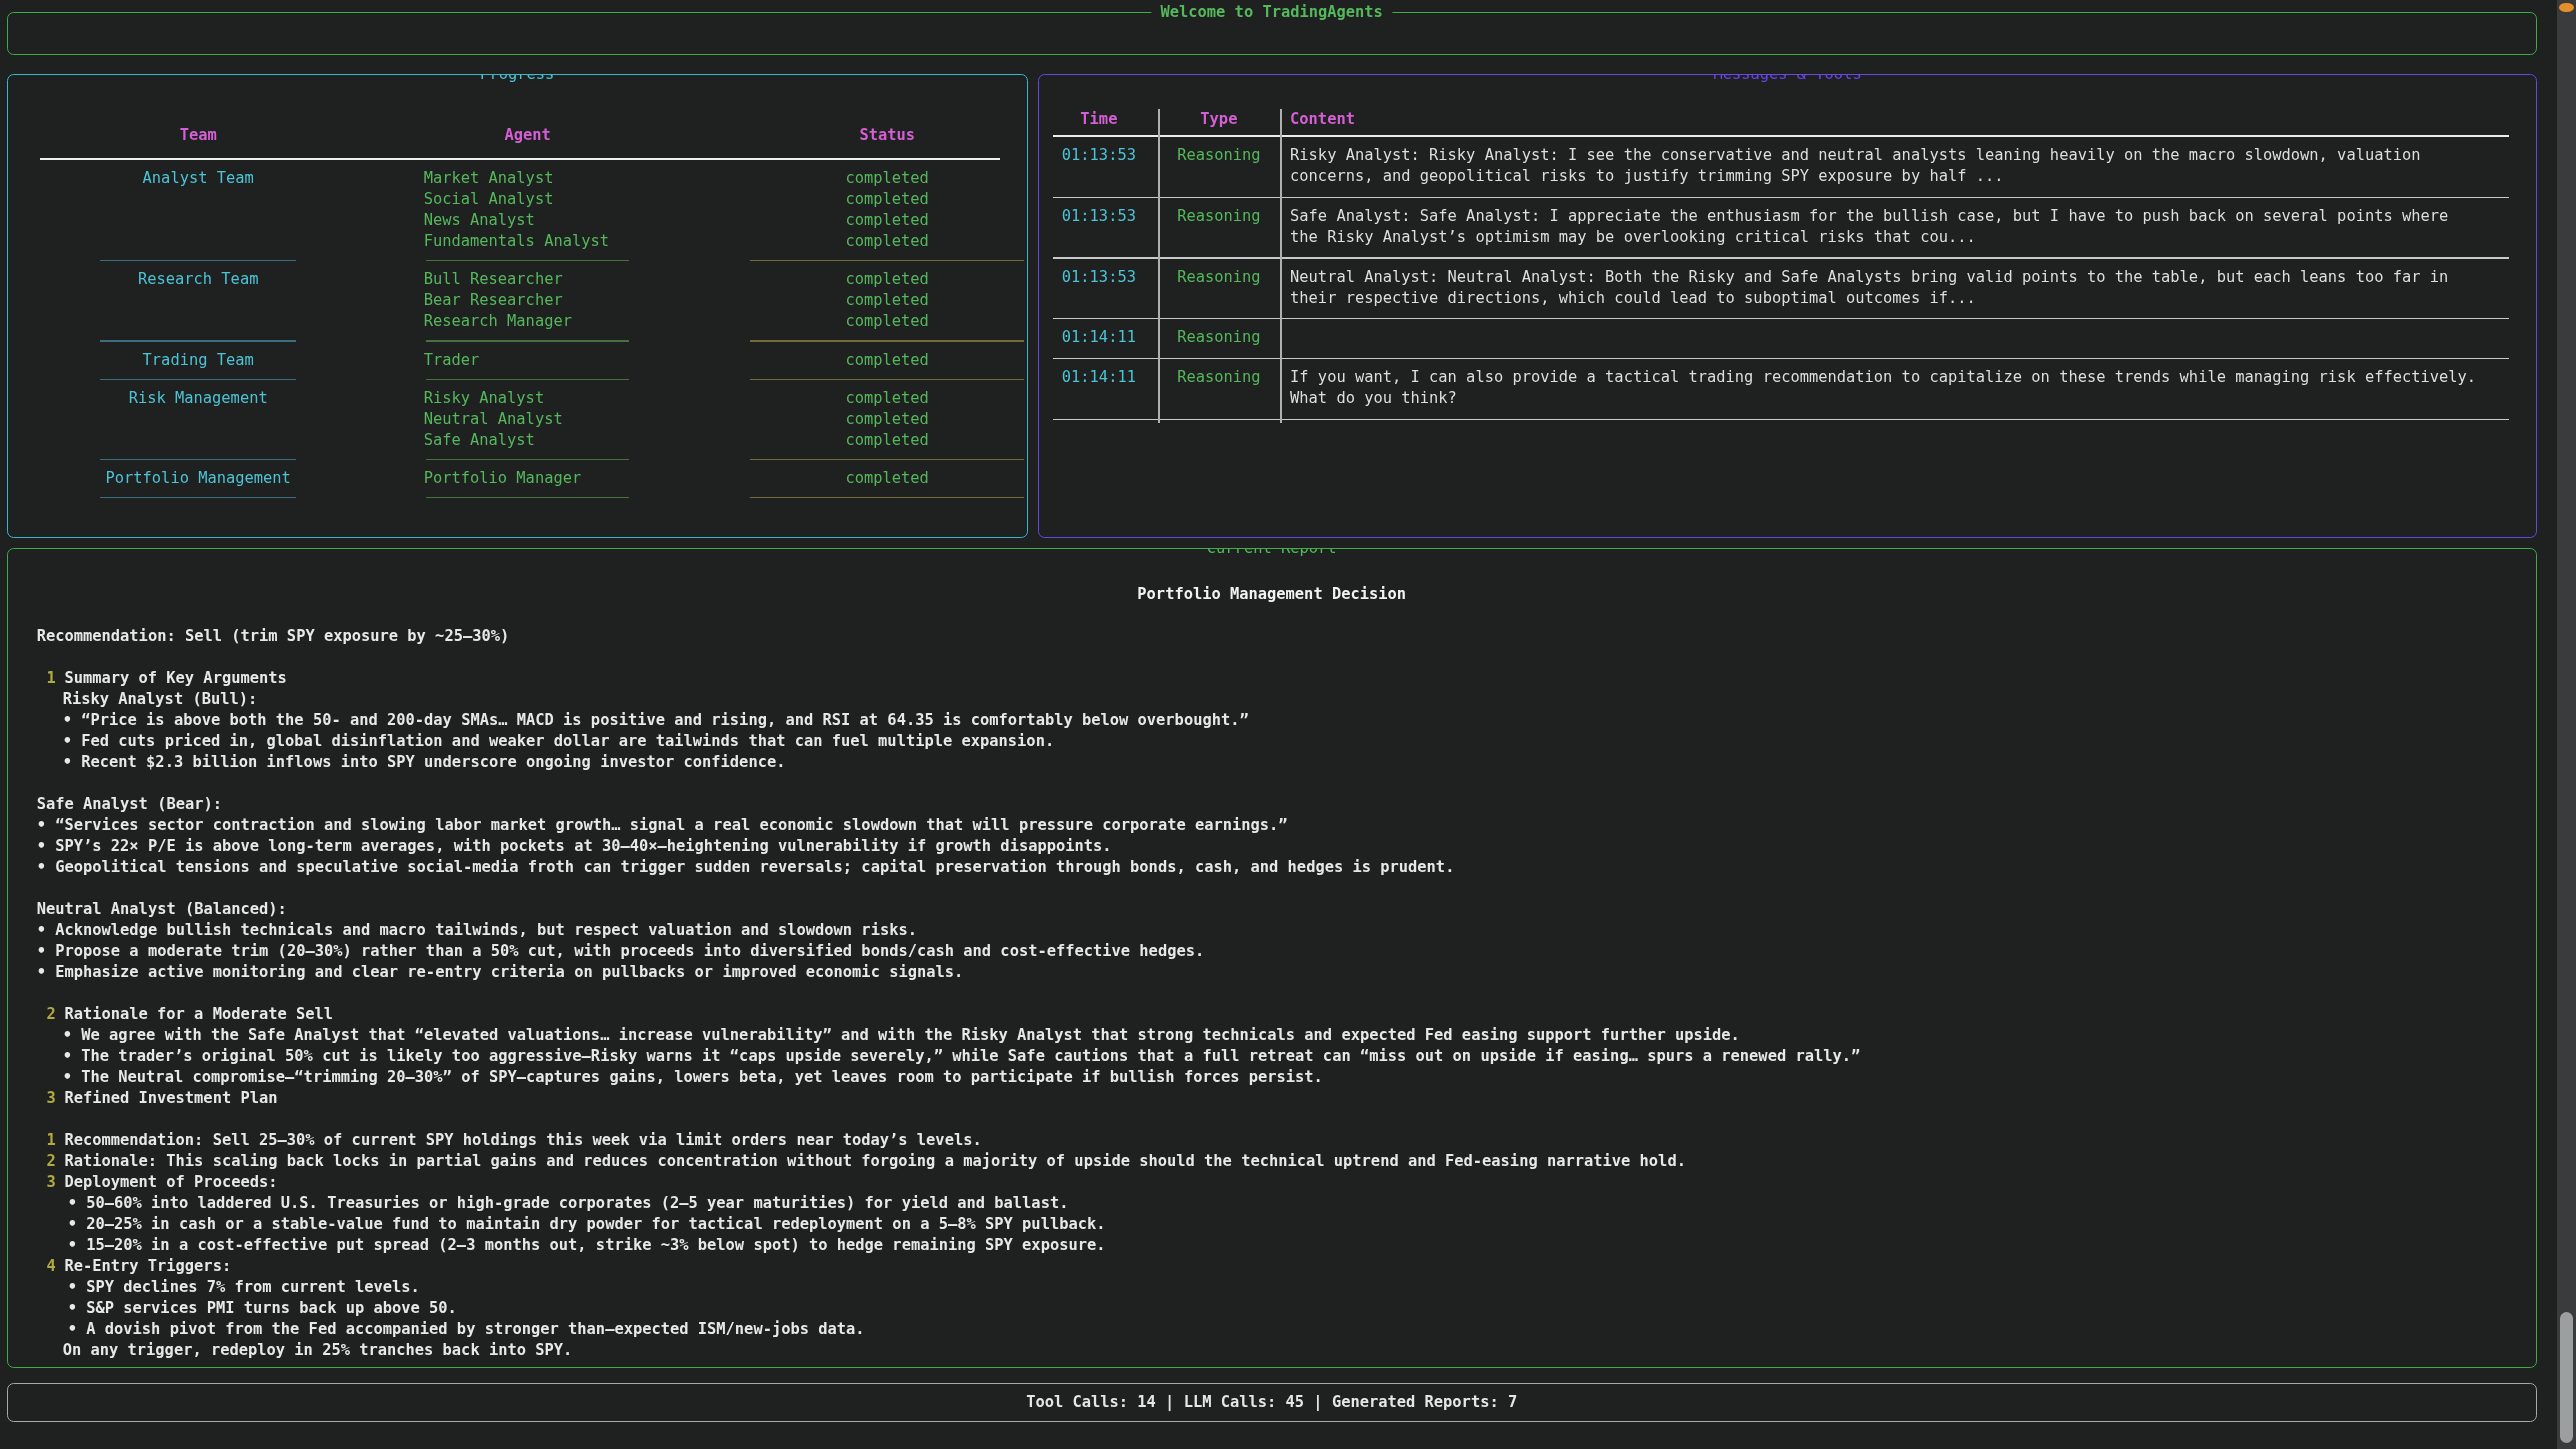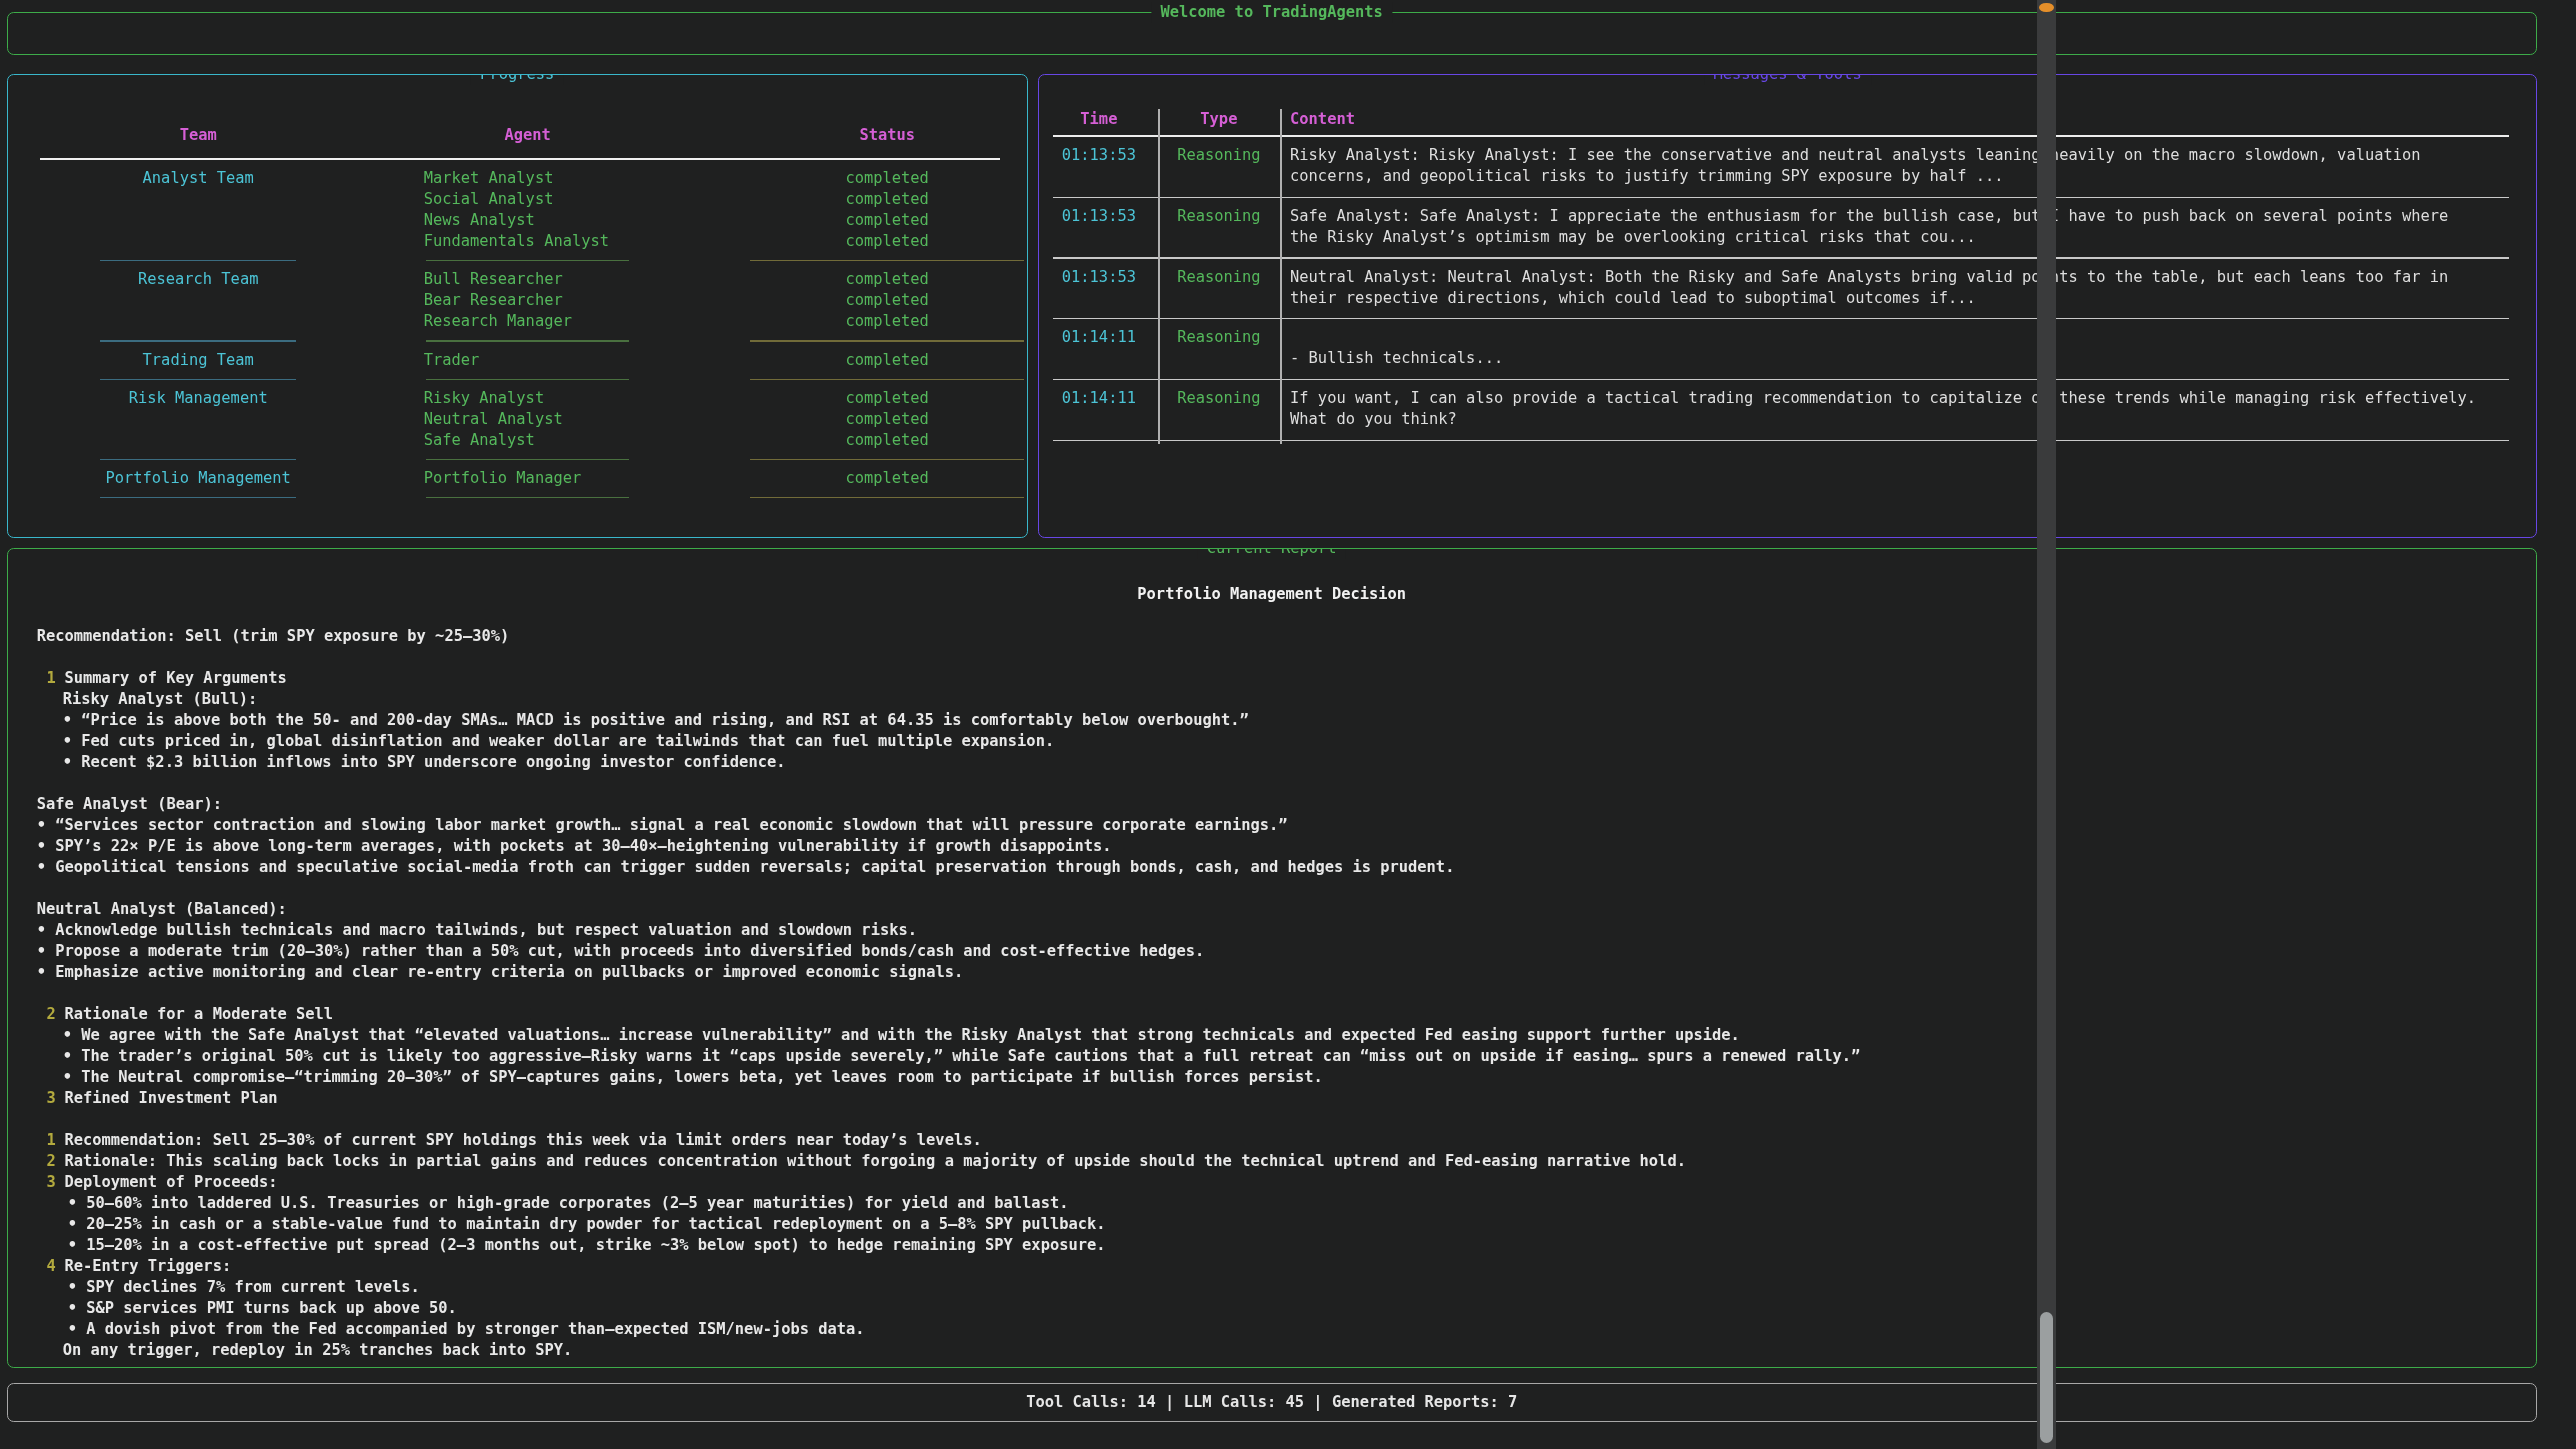--- a/index.html
+++ b/index.html
@@ -10,21 +10,21 @@
     --scroll-track:#3a3b3c; --scroll-thumb:#9b9fa0;
     --sep-team:#3b6c80; --sep-agent:#49703f; --sep-status:#716b39;
   }
   *{box-sizing:border-box;margin:0;padding:0}
   html,body{width:2576px;height:1449px;overflow:hidden}
   body{
     background:var(--bg);
     font-family:"DejaVu Sans Mono", monospace;
     font-size:15.4px; line-height:21px; color:var(--text);
   }
-  .screen{position:relative;width:2056px;height:1449px;background:var(--bg)}
+  .screen{position:relative;width:2576px;height:1449px;background:var(--bg)}
   
   .scrollbar{position:absolute;right:0;top:0;width:19px;height:1449px;background:var(--scroll-track)}
   .scroll-marker{position:absolute;top:2.7px;left:2px;width:14.8px;height:9.4px;border-radius:50%;background:var(--orange)}
   .scroll-thumb{position:absolute;left:2.7px;top:1312px;width:13.4px;height:131px;border-radius:6.7px;background:var(--scroll-thumb)}
   
   .term{position:absolute;left:6.7px;top:12px;width:2530px}
   .panel{position:relative;border:1.3px solid #888;border-radius:6.7px;background:var(--bg)}
   .panel-title{position:absolute;top:-10.7px;left:50%;transform:translateX(-50%);background:var(--bg);padding:0 9.4px;white-space:nowrap}
   .welcome{height:43px;border-color:var(--green-border)}
   .welcome .panel-title{color:var(--green);font-weight:bold}
@@ -302,21 +302,20 @@
               </div>
 
               <div>
                 <div class="mgrid mrow">
                   <div class="m-time">01:14:11</div>
                   <div class="m-type">Reasoning</div>
                   <div class="m-content">
                     <div>
 
                       <div class="mline"></div>
-                      <div class="mline">- Bullish technicals...</div>
                     </div>
                   </div>
                 </div>
                 <div class="msep"></div>
               </div>
 
               <div>
                 <div class="mgrid mrow">
                   <div class="m-time">01:14:11</div>
                   <div class="m-type">Reasoning</div>

